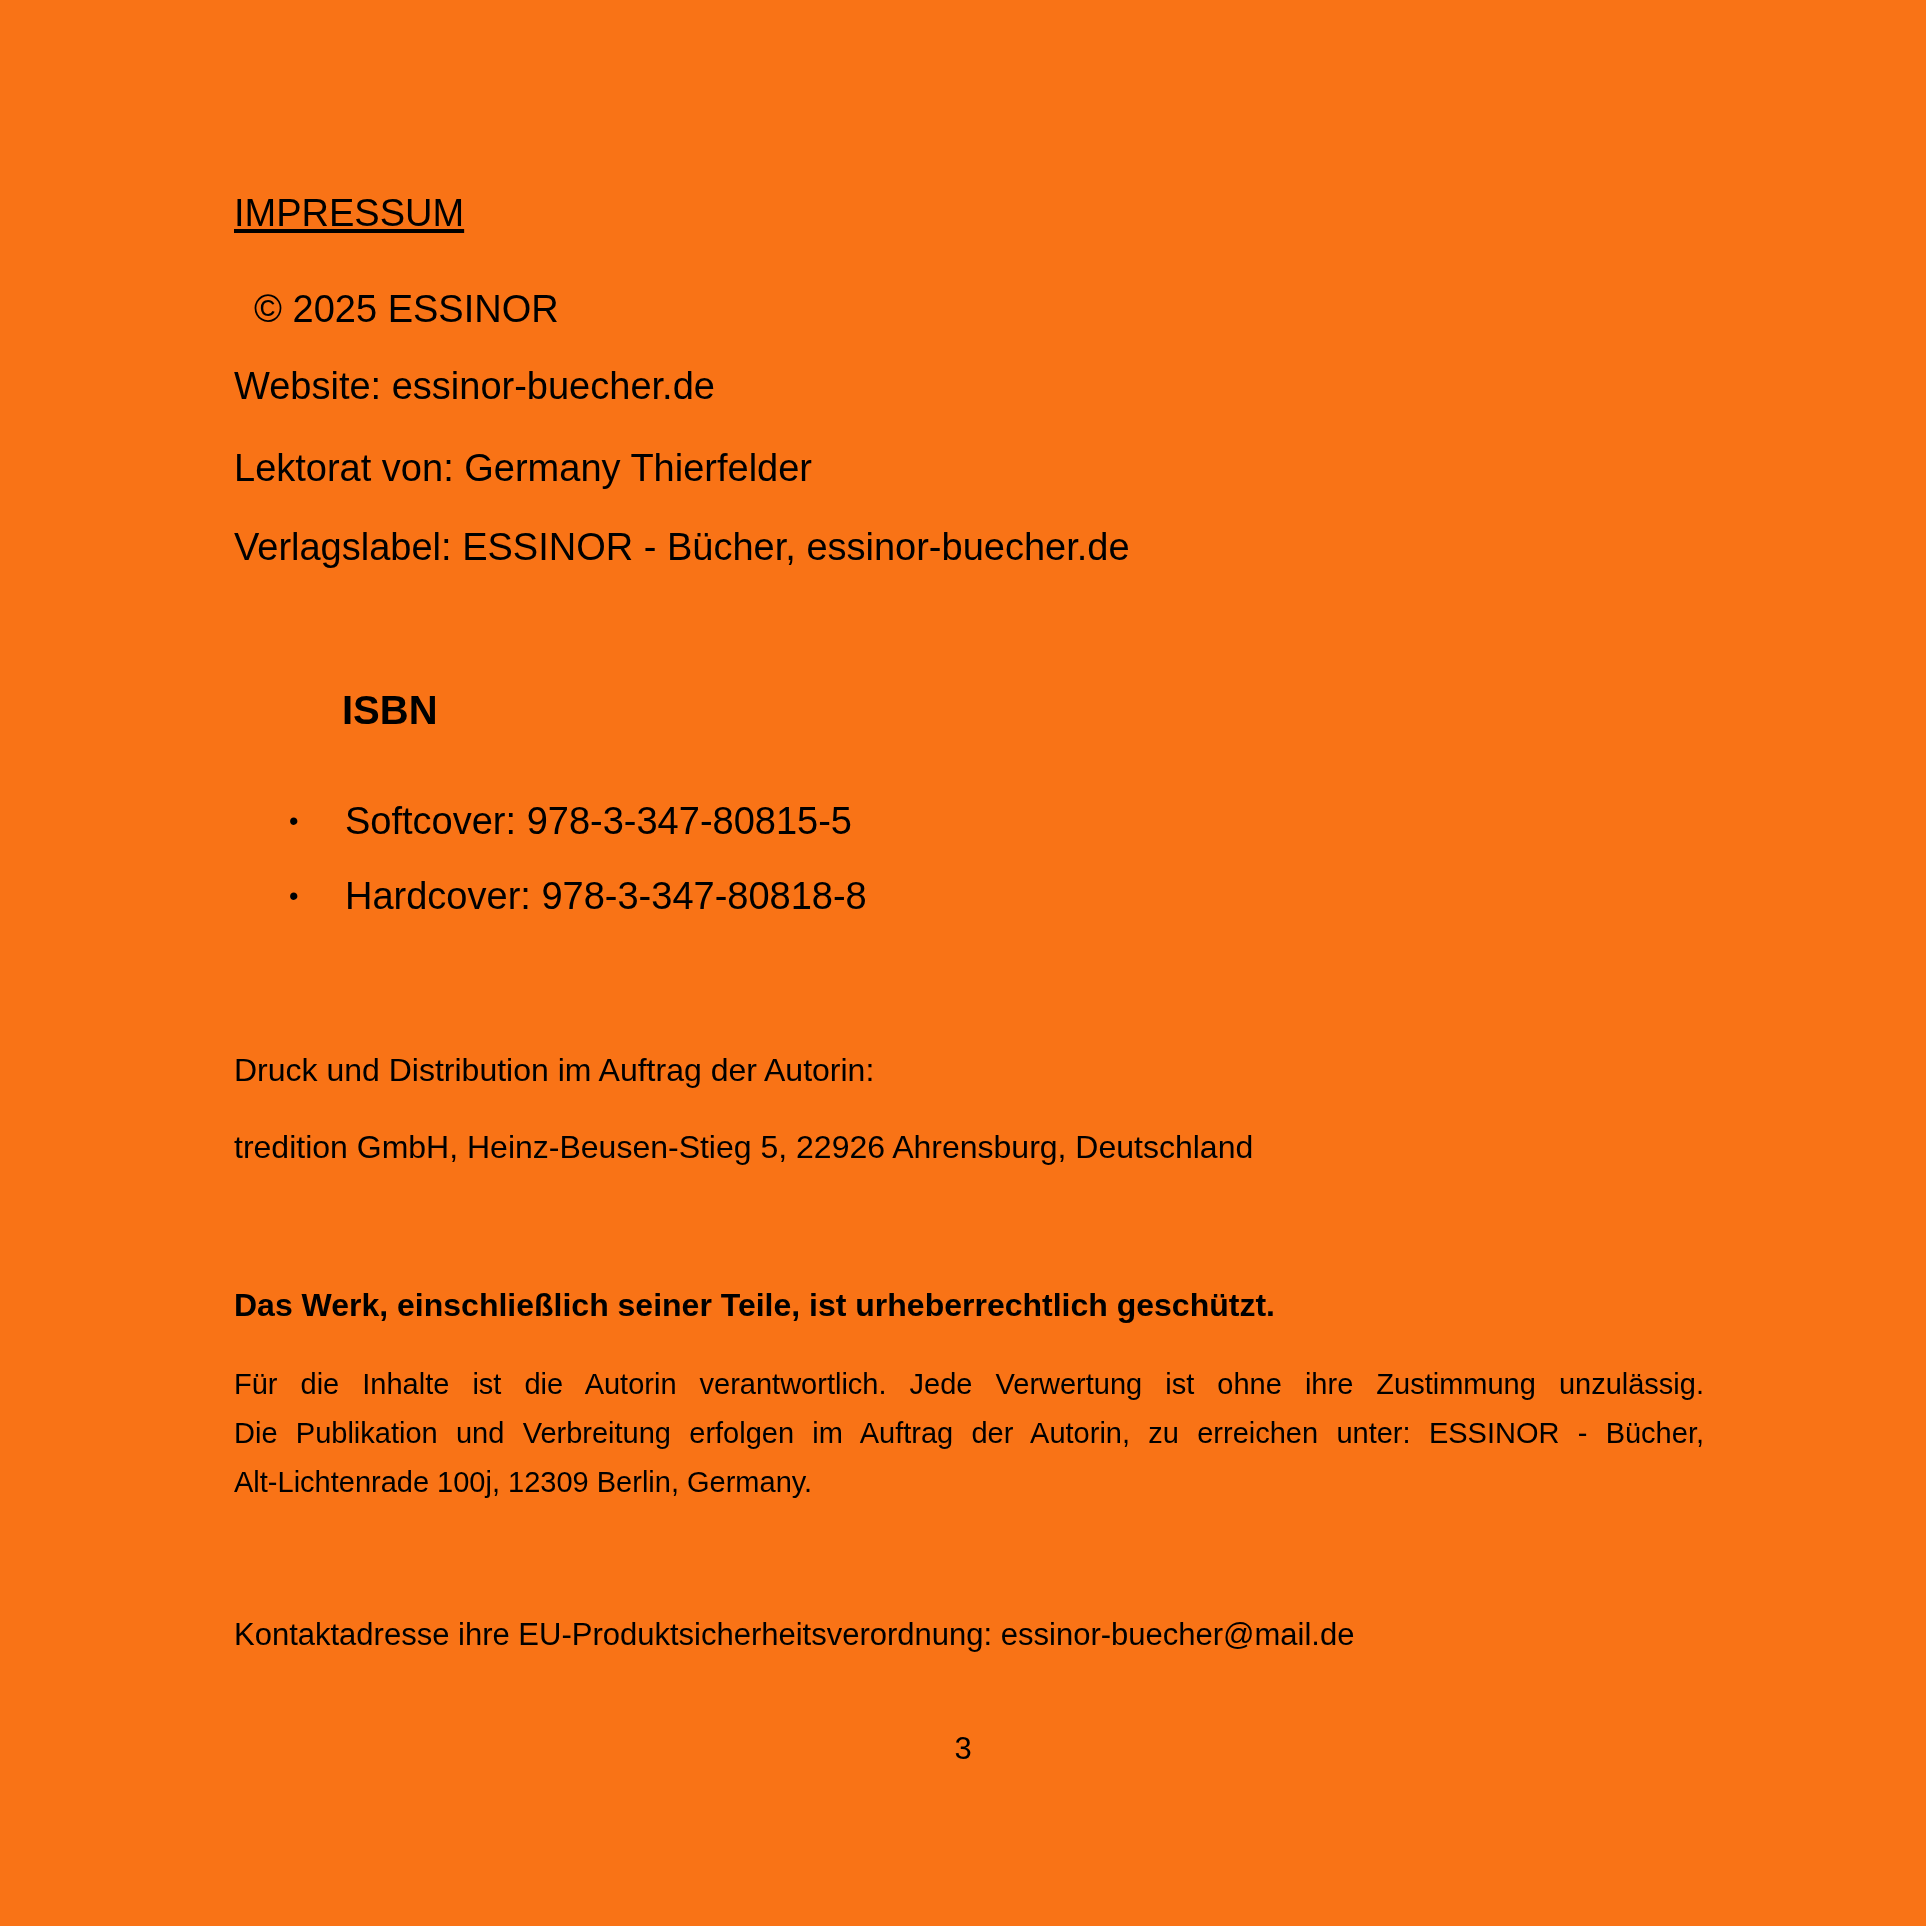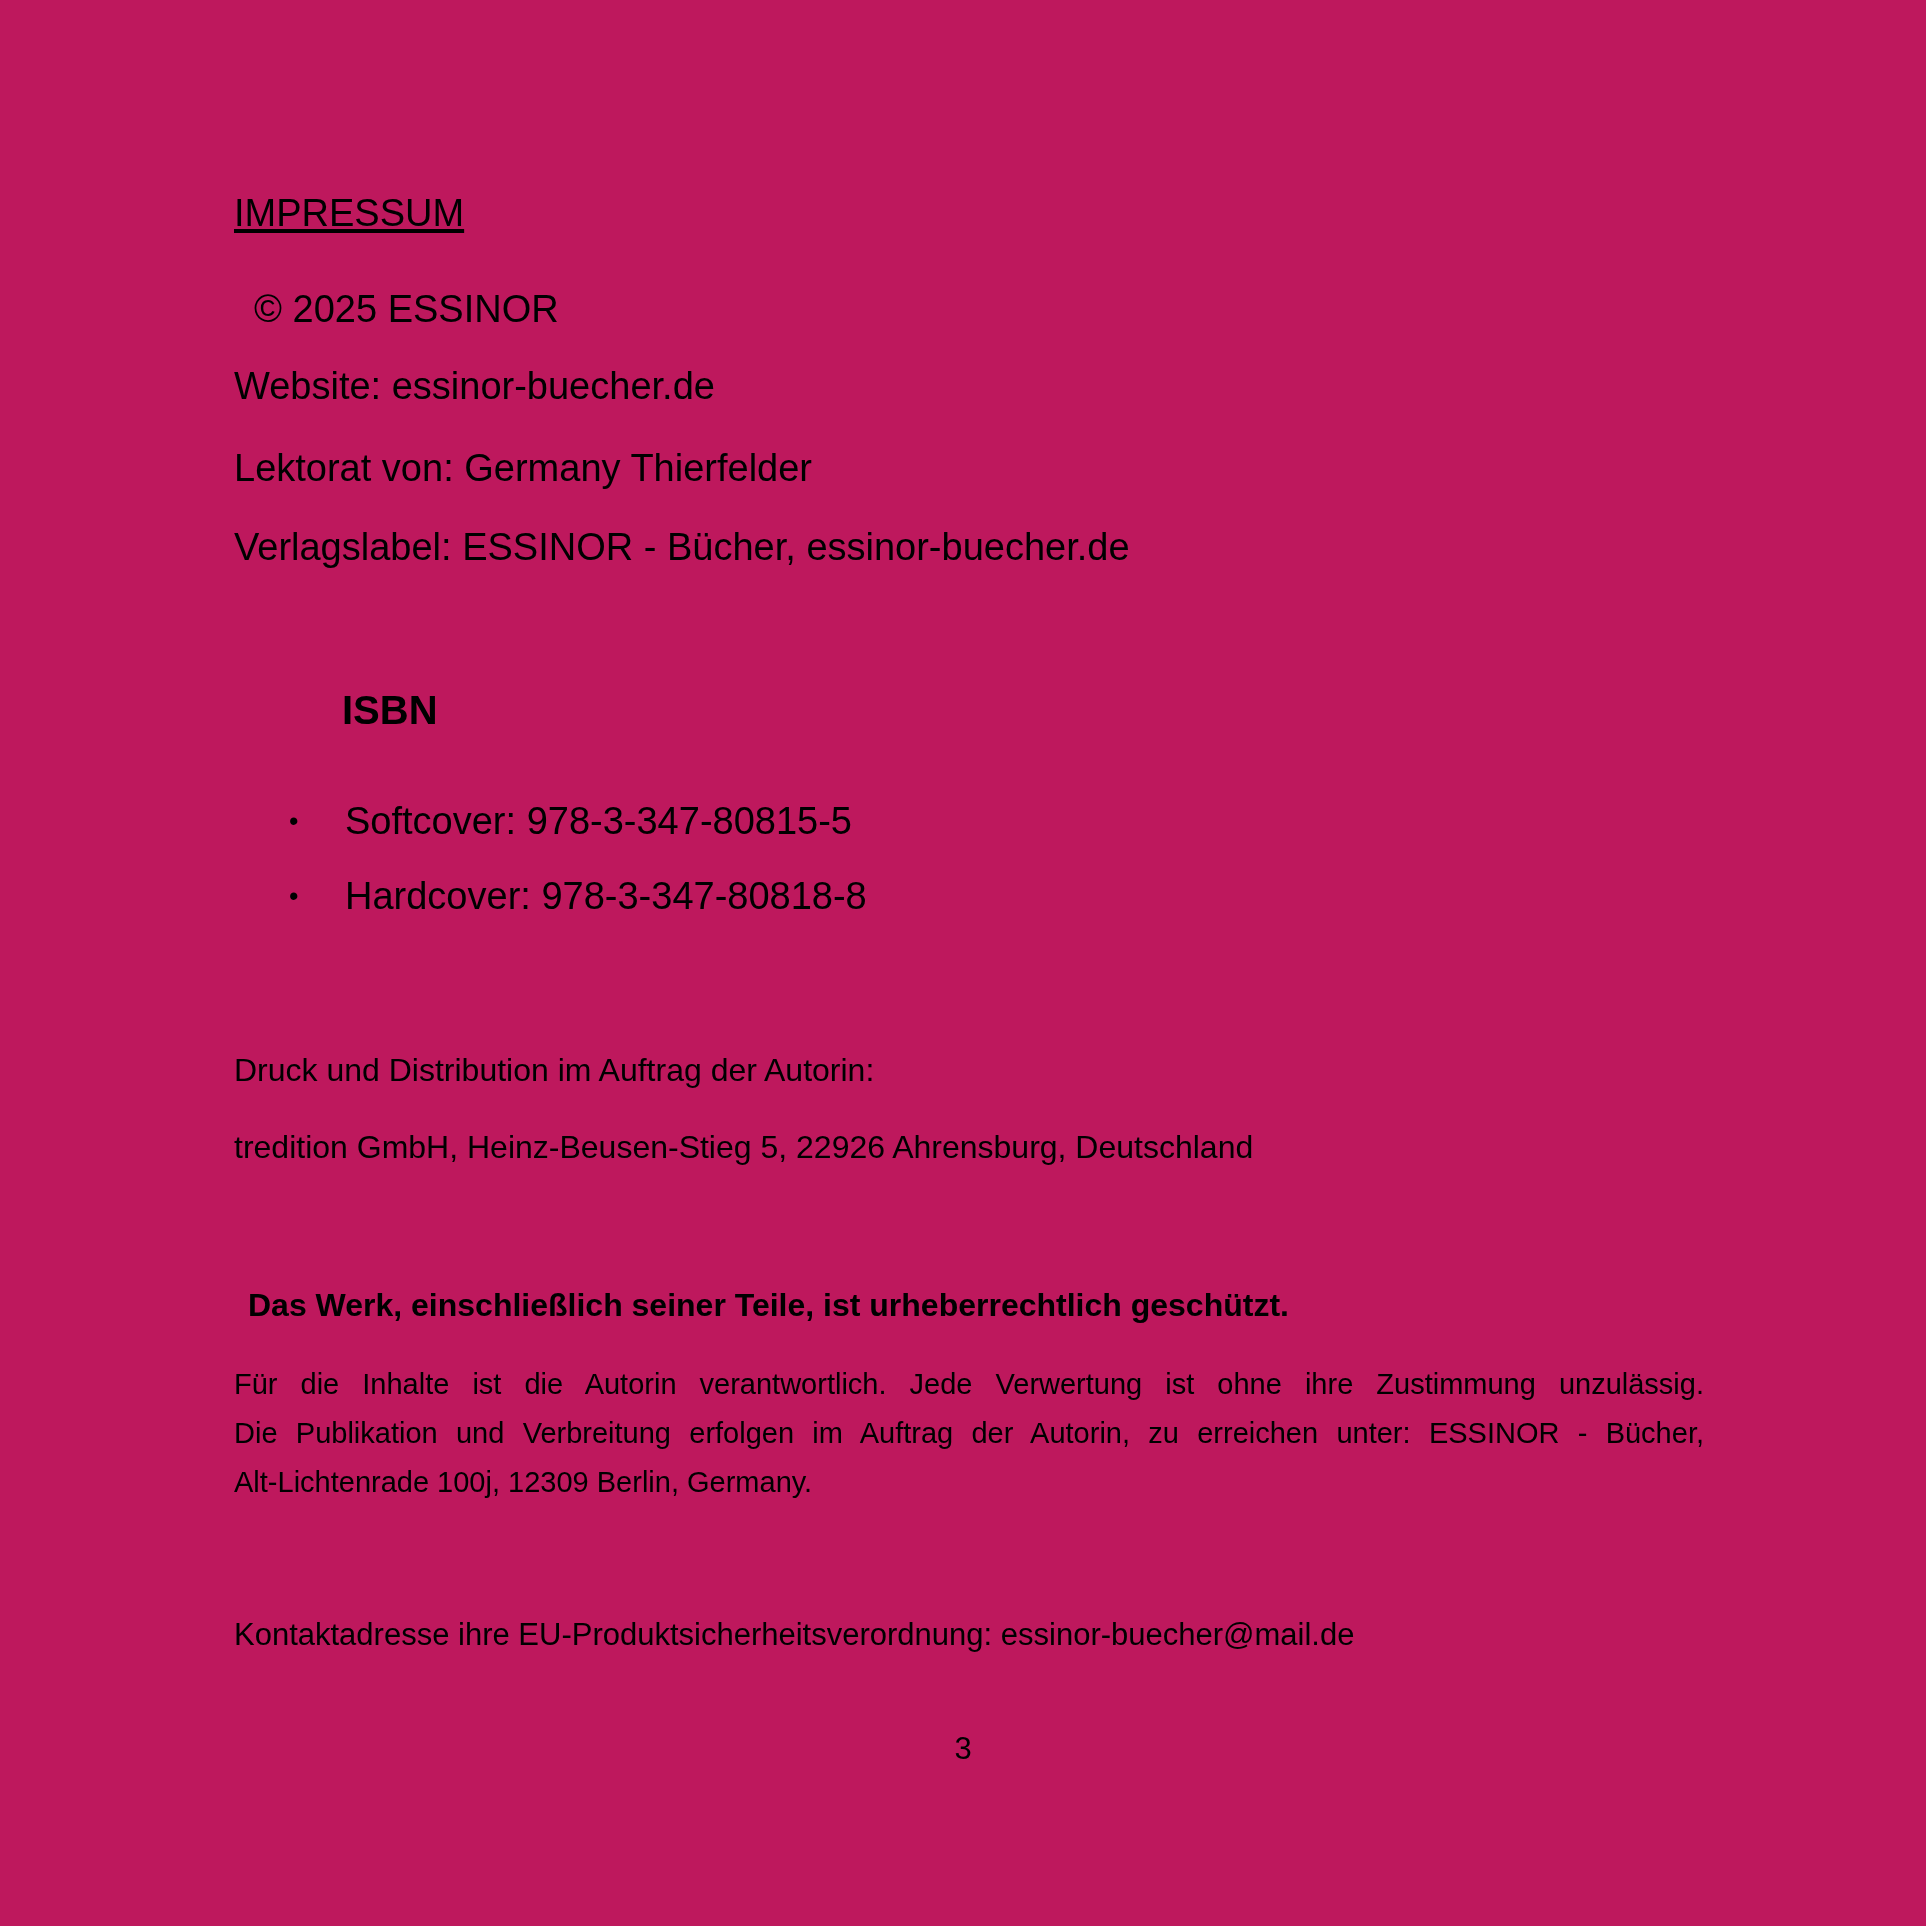--- a/index.html
+++ b/index.html
@@ -4,21 +4,21 @@
 <style>
   html, body {
     margin: 0;
     padding: 0;
     background: #ffffff;
   }
   .page {
     position: relative;
     width: 1926px;
     height: 1926px;
-    background: #be185d;
+    background: #f97316;
     color: #000000;
     font-family: "Liberation Sans", "DejaVu Sans", sans-serif;
     overflow: hidden;
   }
   .abs { position: absolute; white-space: nowrap; }
 
   
   .t-lg  { font-size: 38px;  line-height: 1; }
   
   .t-isbn { font-size: 40px; line-height: 1; font-weight: bold; }
@@ -94,21 +94,21 @@
 
   <div class="abs t-lg bullet-row" style="left:289px; top:877px;">
     <span class="bullet-marker">•</span>
     <span>Hardcover: 978-3-347-80818-8</span>
   </div>
 
   <div class="abs t-md" style="left:234px; top:1054px;">Druck und Distribution im Auftrag der Autorin:</div>
 
   <div class="abs t-md" style="left:234px; top:1131px;">tredition GmbH, Heinz-Beusen-Stieg 5, 22926 Ahrensburg, Deutschland</div>
 
-  <div class="abs t-mdb" style="left:234px; top:1289px;margin-left:14px;">Das Werk, einschließlich seiner Teile, ist urheberrechtlich geschützt.</div>
+  <div class="abs t-mdb" style="left:234px; top:1289px;">Das Werk, einschließlich seiner Teile, ist urheberrechtlich geschützt.</div>
 
   <div class="legal-par t-sm">
     <div class="legal-line stretch">Für die Inhalte ist die Autorin verantwortlich. Jede Verwertung ist ohne ihre Zustimmung unzulässig.</div>
     <div class="legal-line stretch">Die Publikation und Verbreitung erfolgen im Auftrag der Autorin, zu erreichen unter: ESSINOR - Bücher,</div>
     <div class="legal-line last">Alt-Lichtenrade 100j, 12309 Berlin, Germany.</div>
   </div>
 
   <div class="abs t-md2" style="left:234px; top:1619px;">Kontaktadresse ihre EU-Produktsicherheitsverordnung: essinor-buecher@mail.de</div>
 
   <div class="abs t-md2 page-number" style="top:1733px;">3</div>

